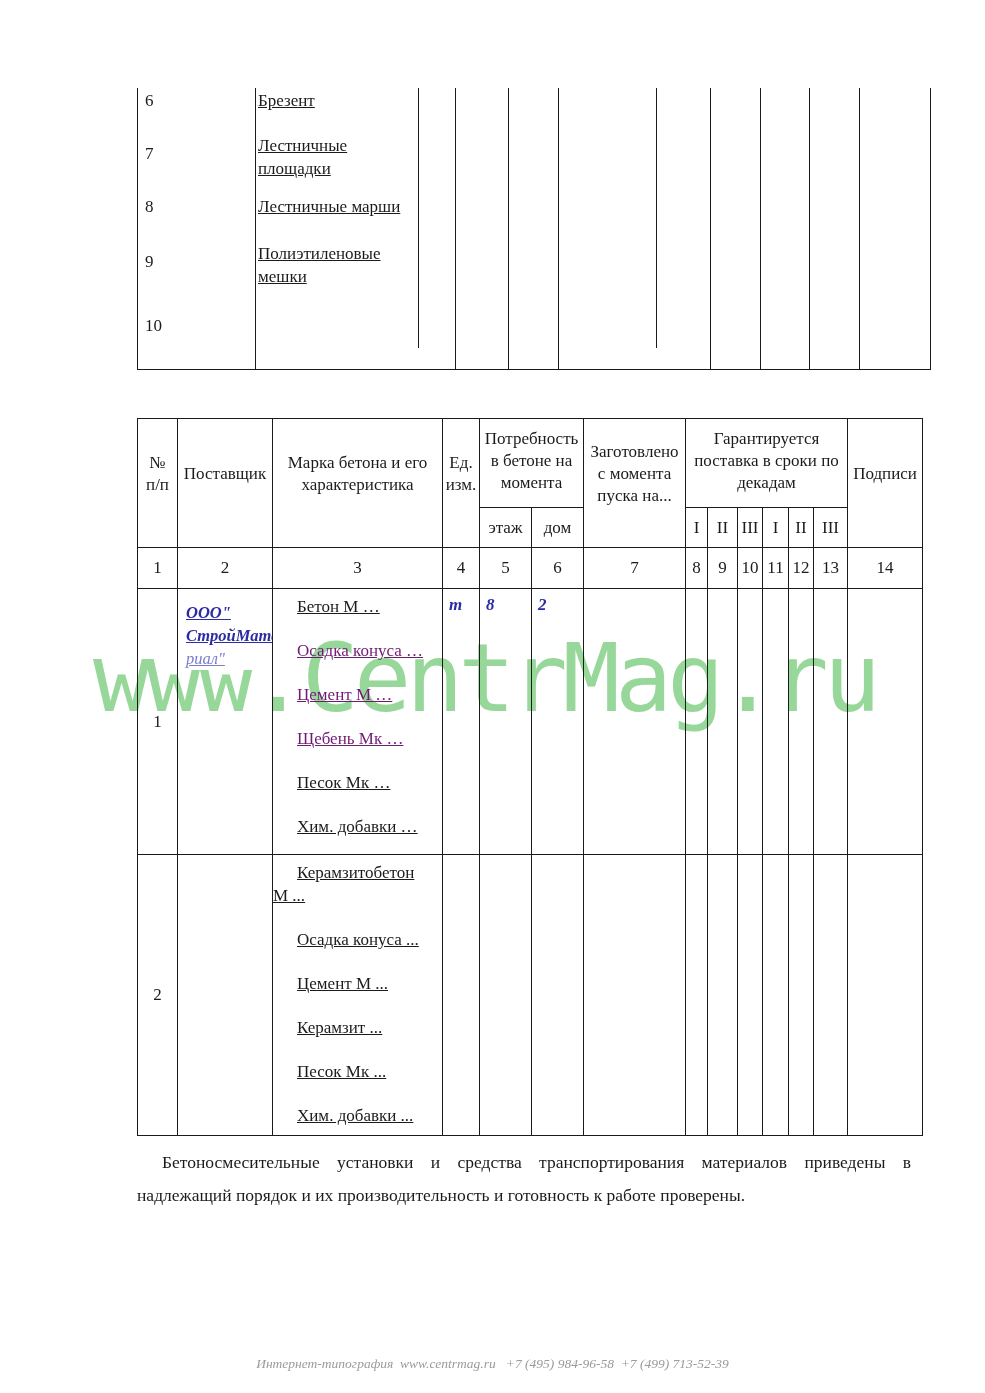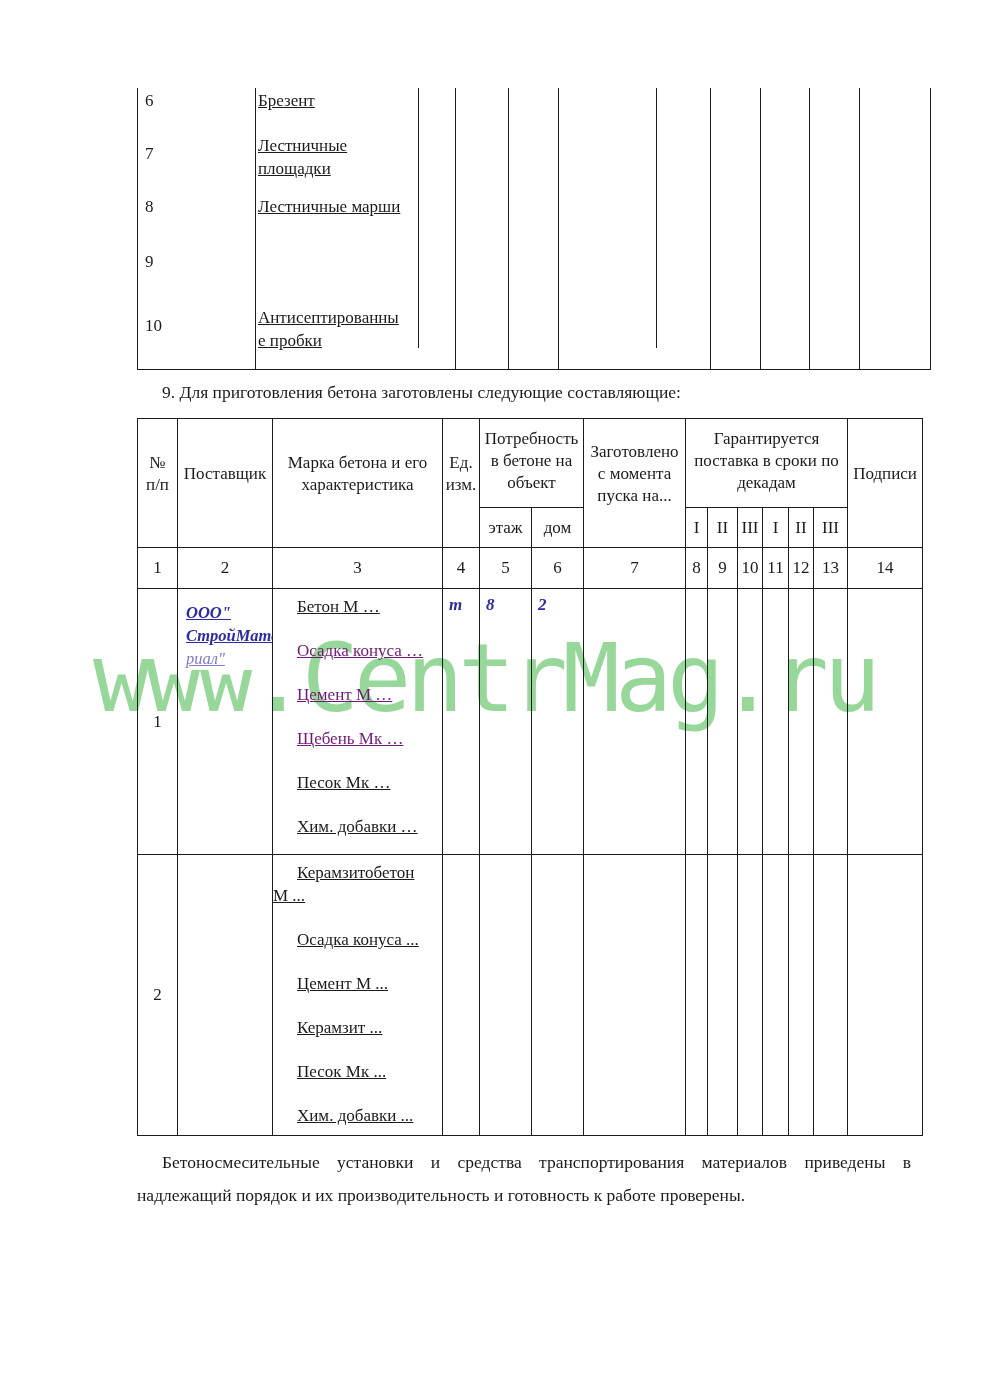--- a/index.html
+++ b/index.html
@@ -89,29 +89,28 @@
         <span class="ln">Лестничные</span>
         <span class="ln">площадки</span>
       </div>
 
       <div class="tt-num" style="top:107px">8</div>
       <div class="tt-name" style="top:107px">
         <span class="ln">Лестничные марши</span>
       </div>
 
       <div class="tt-num" style="top:162px">9</div>
+      <div class="tt-name" style="top:154px">
+        <span class="ln">Полиэтиленовые</span>
+        <span class="ln">мешки</span>
+      </div>
 
       <div class="tt-num" style="top:226px">10</div>
-      <div class="tt-name" style="top:218px">
-        <span class="ln">Антисептированны</span>
-        <span class="ln">е пробки</span>
-      </div>
     </div>
 
-    <div class="heading9">9. Для приготовления бетона заготовлены следующие составляющие:</div>
 
     <table class="maintable">
       <colgroup>
         <col style="width:40px">
           <col style="width:95px">
           <col style="width:170px">
           <col style="width:37px">
         <col style="width:52px">
           <col style="width:52px">
           <col style="width:102px">
@@ -136,21 +135,21 @@
           <span class="hln">Марка бетона и его</span>
           <span class="hln">характеристика</span>
         </td>
         <td rowspan="2" class="hdr2">
           <span class="hln">Ед.</span>
           <span class="hln">изм.</span>
         </td>
         <td colspan="2" class="hdr1">
           <span class="hln">Потребность</span>
           <span class="hln">в бетоне на</span>
-          <span class="hln">объект</span>
+          <span class="hln">момента</span>
         </td>
         <td rowspan="2" class="hdr2">
           <span class="hln">Заготовлено</span>
           <span class="hln">с момента</span>
           <span class="hln">пуска на...</span>
         </td>
         <td colspan="6" class="hdr1">
           <span class="hln">Гарантируется</span>
           <span class="hln">поставка в сроки по</span>
           <span class="hln">декадам</span>
@@ -262,15 +261,16 @@
         <td></td>
         <td></td>
       </tr>
     </tbody>
       </table>
 
     <div class="notes">
       <p>Бетоносмесительные установки и средства транспортирования материалов приведены в надлежащий порядок и их производительность и готовность к работе проверены.</p>
     </div>
 
+    <div class="footer">Интернет-типография  www.centrmag.ru   +7 (495) 984-96-58  +7 (499) 713-52-39</div>
 
   </div>
 </div>
 
 </body></html>

